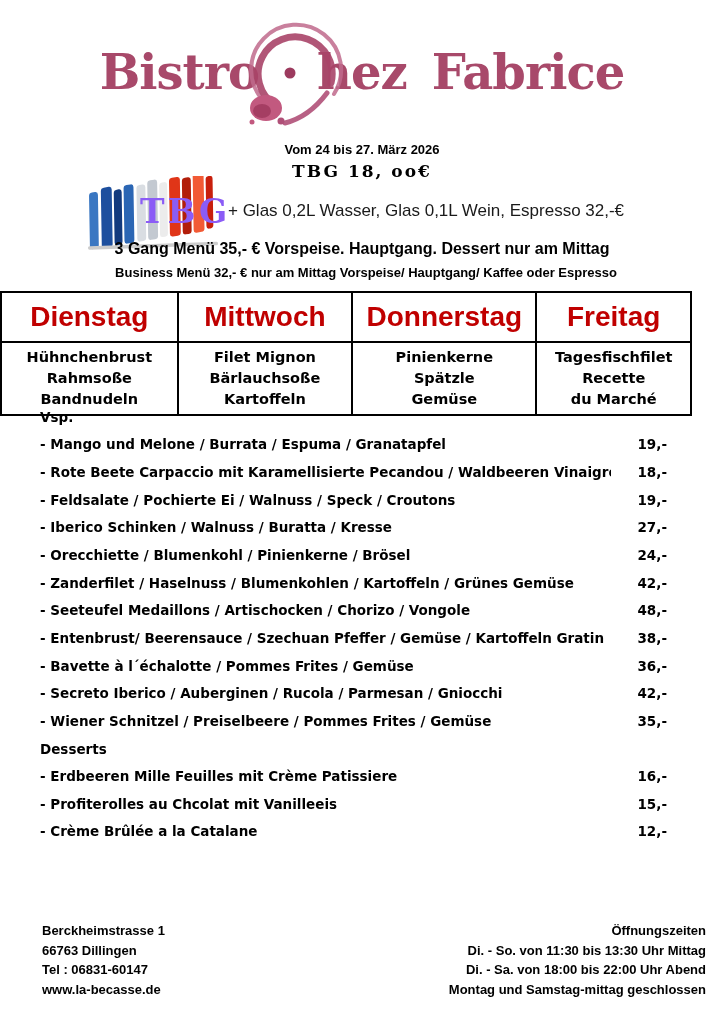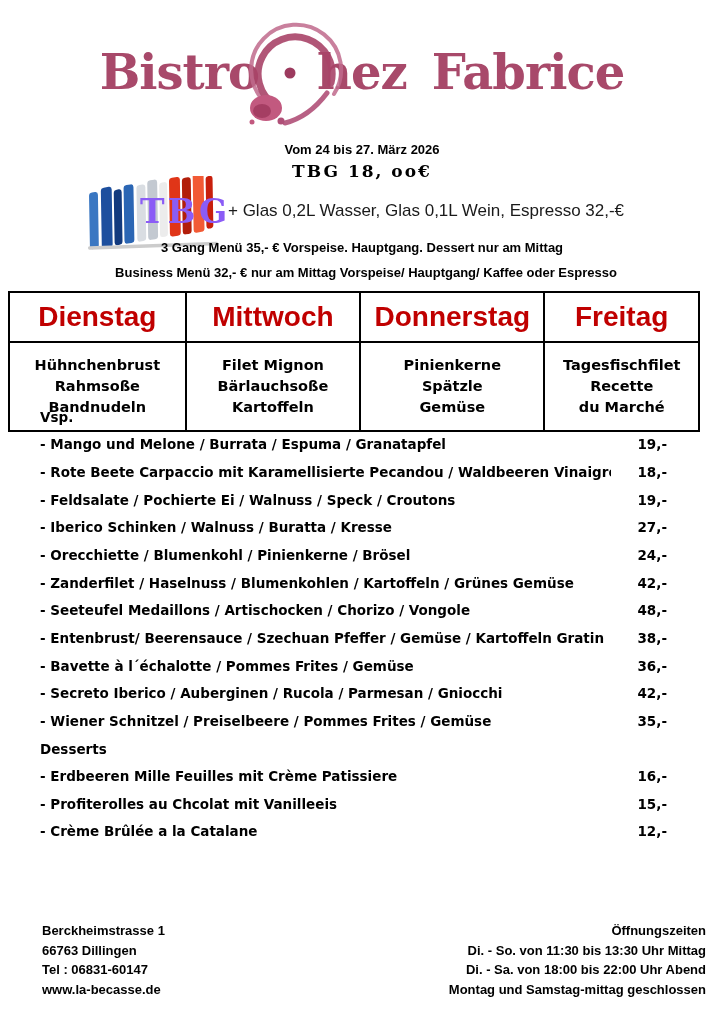--- a/index.html
+++ b/index.html
@@ -31,41 +31,41 @@
   .tbg-word{
     position:absolute;left:140px;top:192px;
     font-family:"DejaVu Serif",serif;font-weight:700;font-size:33px;letter-spacing:3px;color:#8b5cf6;
   }
   .tbg-detail{
     position:absolute;left:228px;top:201px;font-size:17px;font-weight:400;color:#1a1a1a;
     white-space:nowrap;
   }
   .menu3-line{
     position:absolute;top:240px;left:0;right:0;text-align:center;
-    font-size:13px;font-weight:700;
+    font-size:16px;font-weight:700;
   }
   .business-line{
     position:absolute;top:265px;left:0;right:0;text-align:center;
     font-size:13px;font-weight:700;margin-left:8px;
   }
 
   
   table.week{
-    position:absolute;top:291px;left:8px;width:692px;
+    position:absolute;top:291px;left:0;width:692px;
     border-collapse:collapse;table-layout:fixed;
   }
   table.week th{
     border:2px solid #000;height:44px;
     font-family:"Liberation Sans",sans-serif;font-weight:700;font-size:28px;color:#c00000;
     padding:2px;text-align:center;
   }
   table.week td{
     border:2px solid #000;height:58px;vertical-align:middle;text-align:center;
     font-family:"DejaVu Sans",sans-serif;font-weight:700;font-size:14.5px;line-height:1.45;
-    padding:12px 2px;
+    padding:4px 2px;
   }
 
   
   .menu{
     position:absolute;top:403px;left:16px;width:692px;
     font-family:"DejaVu Sans",sans-serif;font-weight:700;font-size:13.5px;color:#000;
   }
   .menu-row{display:flex;align-items:center;height:27.65px;}
   .menu-heading-label{padding-left:24px;}
   .menu-item-name{padding-left:24px;flex:1;white-space:nowrap;overflow:hidden;}

